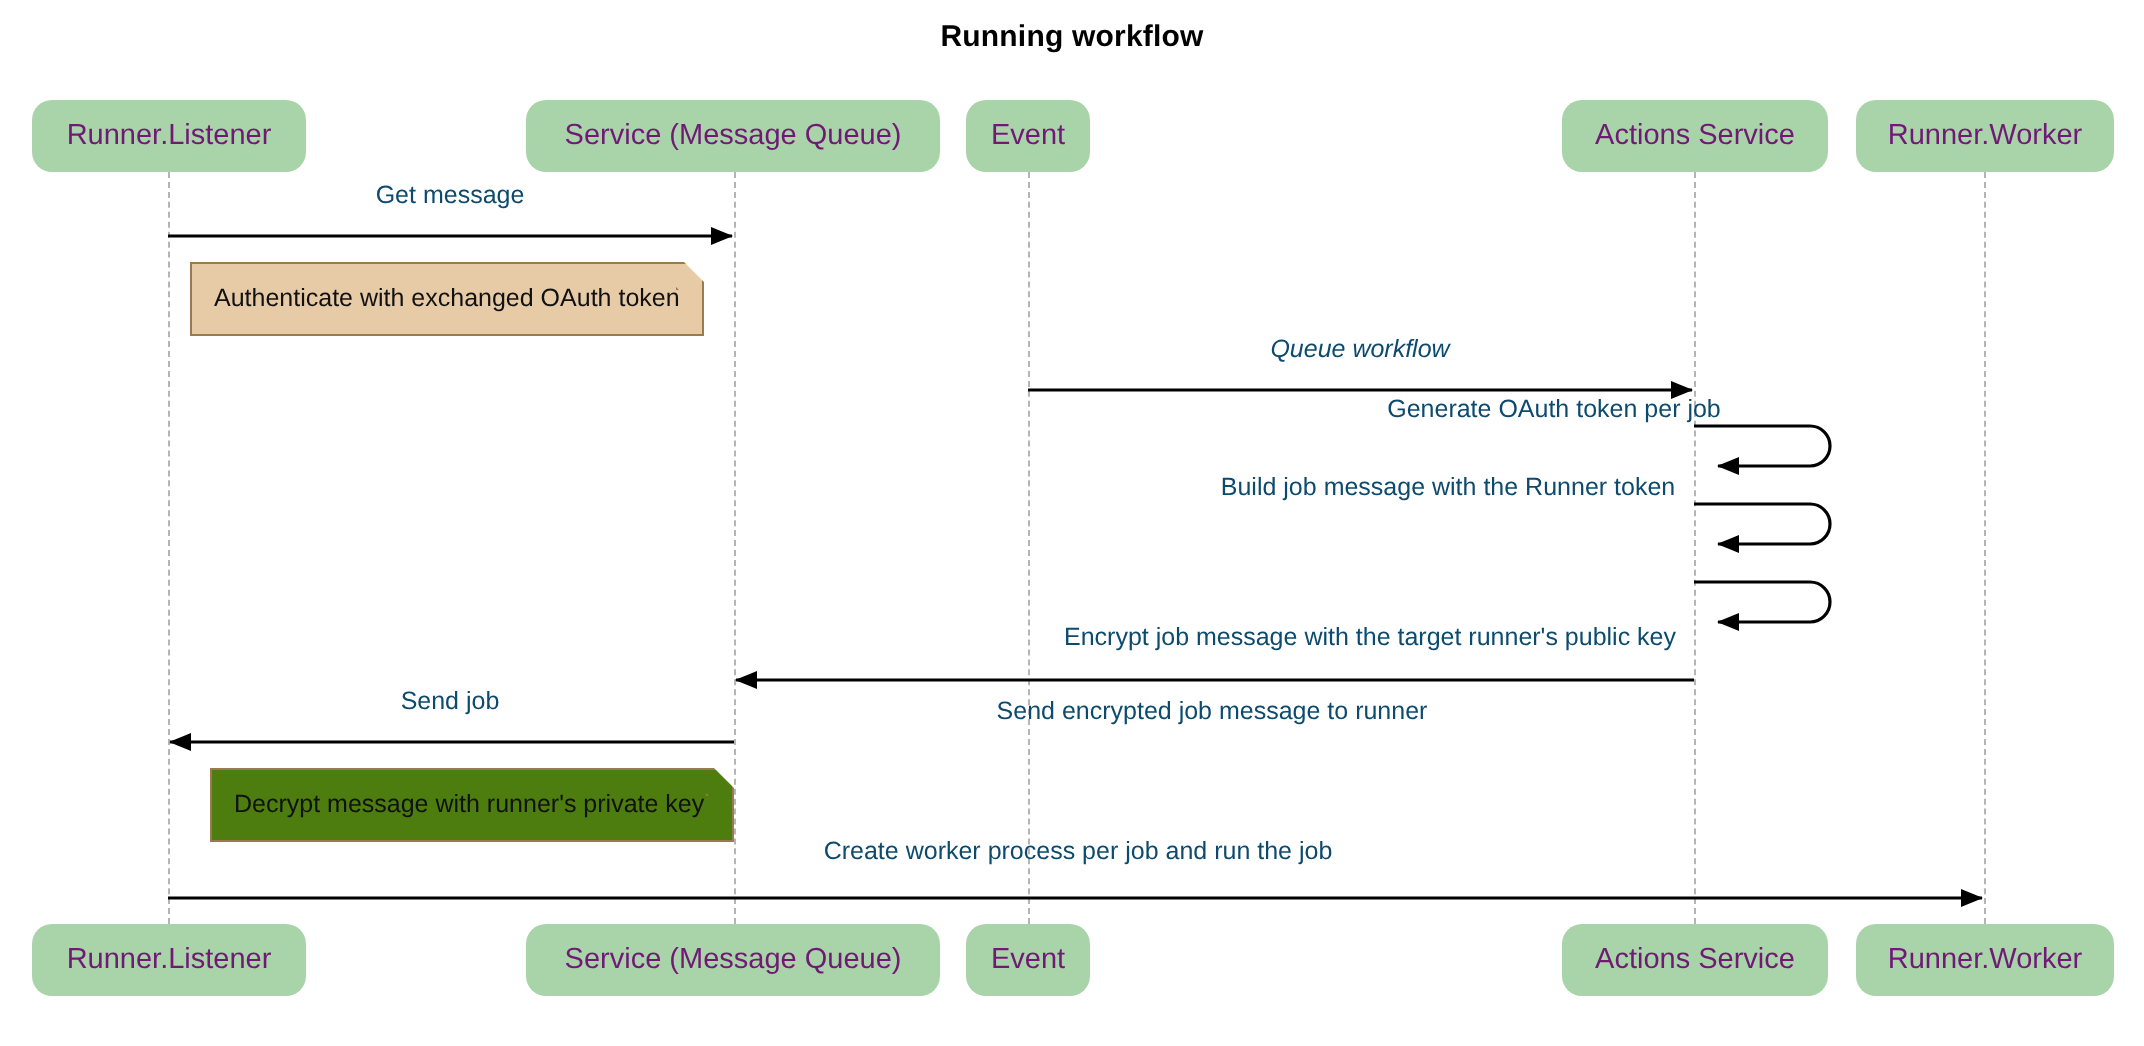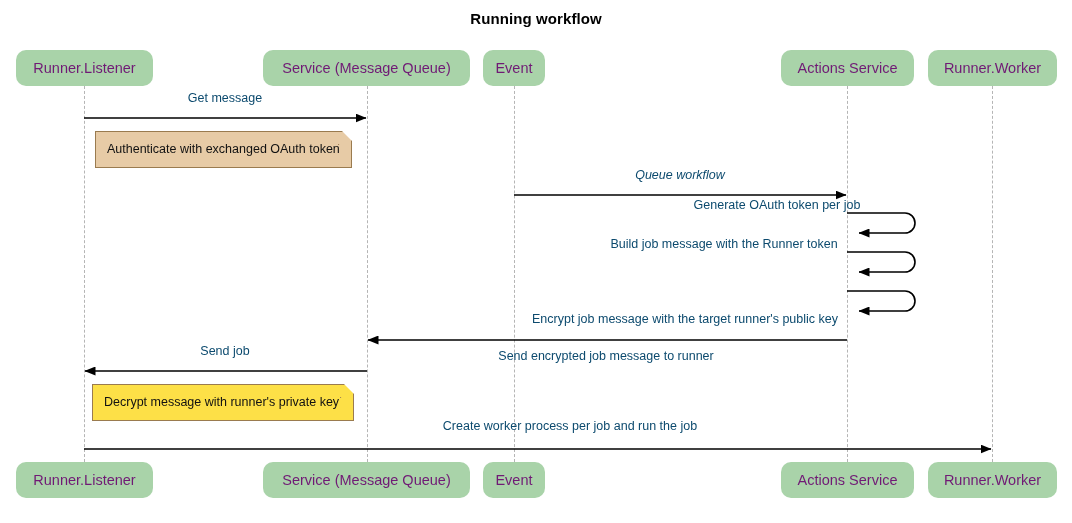--- a/index.html
+++ b/index.html
@@ -151,30 +151,30 @@
   </svg>
 
   <div id="msg-labels">
       <div class="msg-label" style="left: 225px; top: 104px; transform: translate(-50%, -100%);">Get message</div>
       <div class="msg-label" style="left: 680px; top: 181px; transform: translate(-50%, -100%); font-style: italic;">Queue workflow</div>
       <div class="msg-label" style="left: 757px; top: 211px; transform: translate(-50%, -100%); padding-left: 40px;">Generate OAuth token per job</div>
       <div class="msg-label" style="left: 724px; top: 250px; transform: translate(-50%, -100%);">Build job message with the Runner token</div>
       <div class="msg-label" style="left: 685px; top: 289px; transform: translate(-50%, -100%); margin-top: 36px;">Encrypt job message with the target runner's public key</div>
       <div class="msg-label" style="left: 606px; top: 322px; transform: translate(-50%, -100%); margin-top: 40px;">Send encrypted job message to runner</div>
       <div class="msg-label" style="left: 225px; top: 357px; transform: translate(-50%, -100%);">Send job</div>
-      <div class="msg-label" style="left: 539px; top: 432px; transform: translate(-50%, -100%); margin-left: 31px;">Create worker process per job and run the job</div>
+      <div class="msg-label" style="left: 539px; top: 432px; transform: translate(-50%, -100%);">Create worker process per job and run the job</div>
     </div>
 
   <div id="notes">
       <div class="note" style="left: 95px; top: 131px; width: 257px; height: 37px; background: rgb(231, 203, 166); border-color: rgb(154, 123, 79);">
         <span class="ntext">Authenticate with exchanged OAuth token</span>
         <span class="fold"></span>
         <span class="fold-edge"></span>
       </div>
-      <div class="note" style="left: 92px; top: 384px; width: 262px; height: 37px; background: #fde047; border-color: rgb(154, 123, 79);">
+      <div class="note" style="left: 105px; top: 384px; width: 262px; height: 37px; background: #4d7c0f; border-color: rgb(154, 123, 79);">
         <span class="ntext">Decrypt message with runner's private key</span>
         <span class="fold"></span>
         <span class="fold-edge"></span>
       </div>
     </div>
 
   <div id="participants-top">
       <div class="participant" style="left: 16px; width: 137px; top: 50px; background: rgb(169, 211, 169);">
         <span class="plabel">Runner.Listener</span>
       </div>

